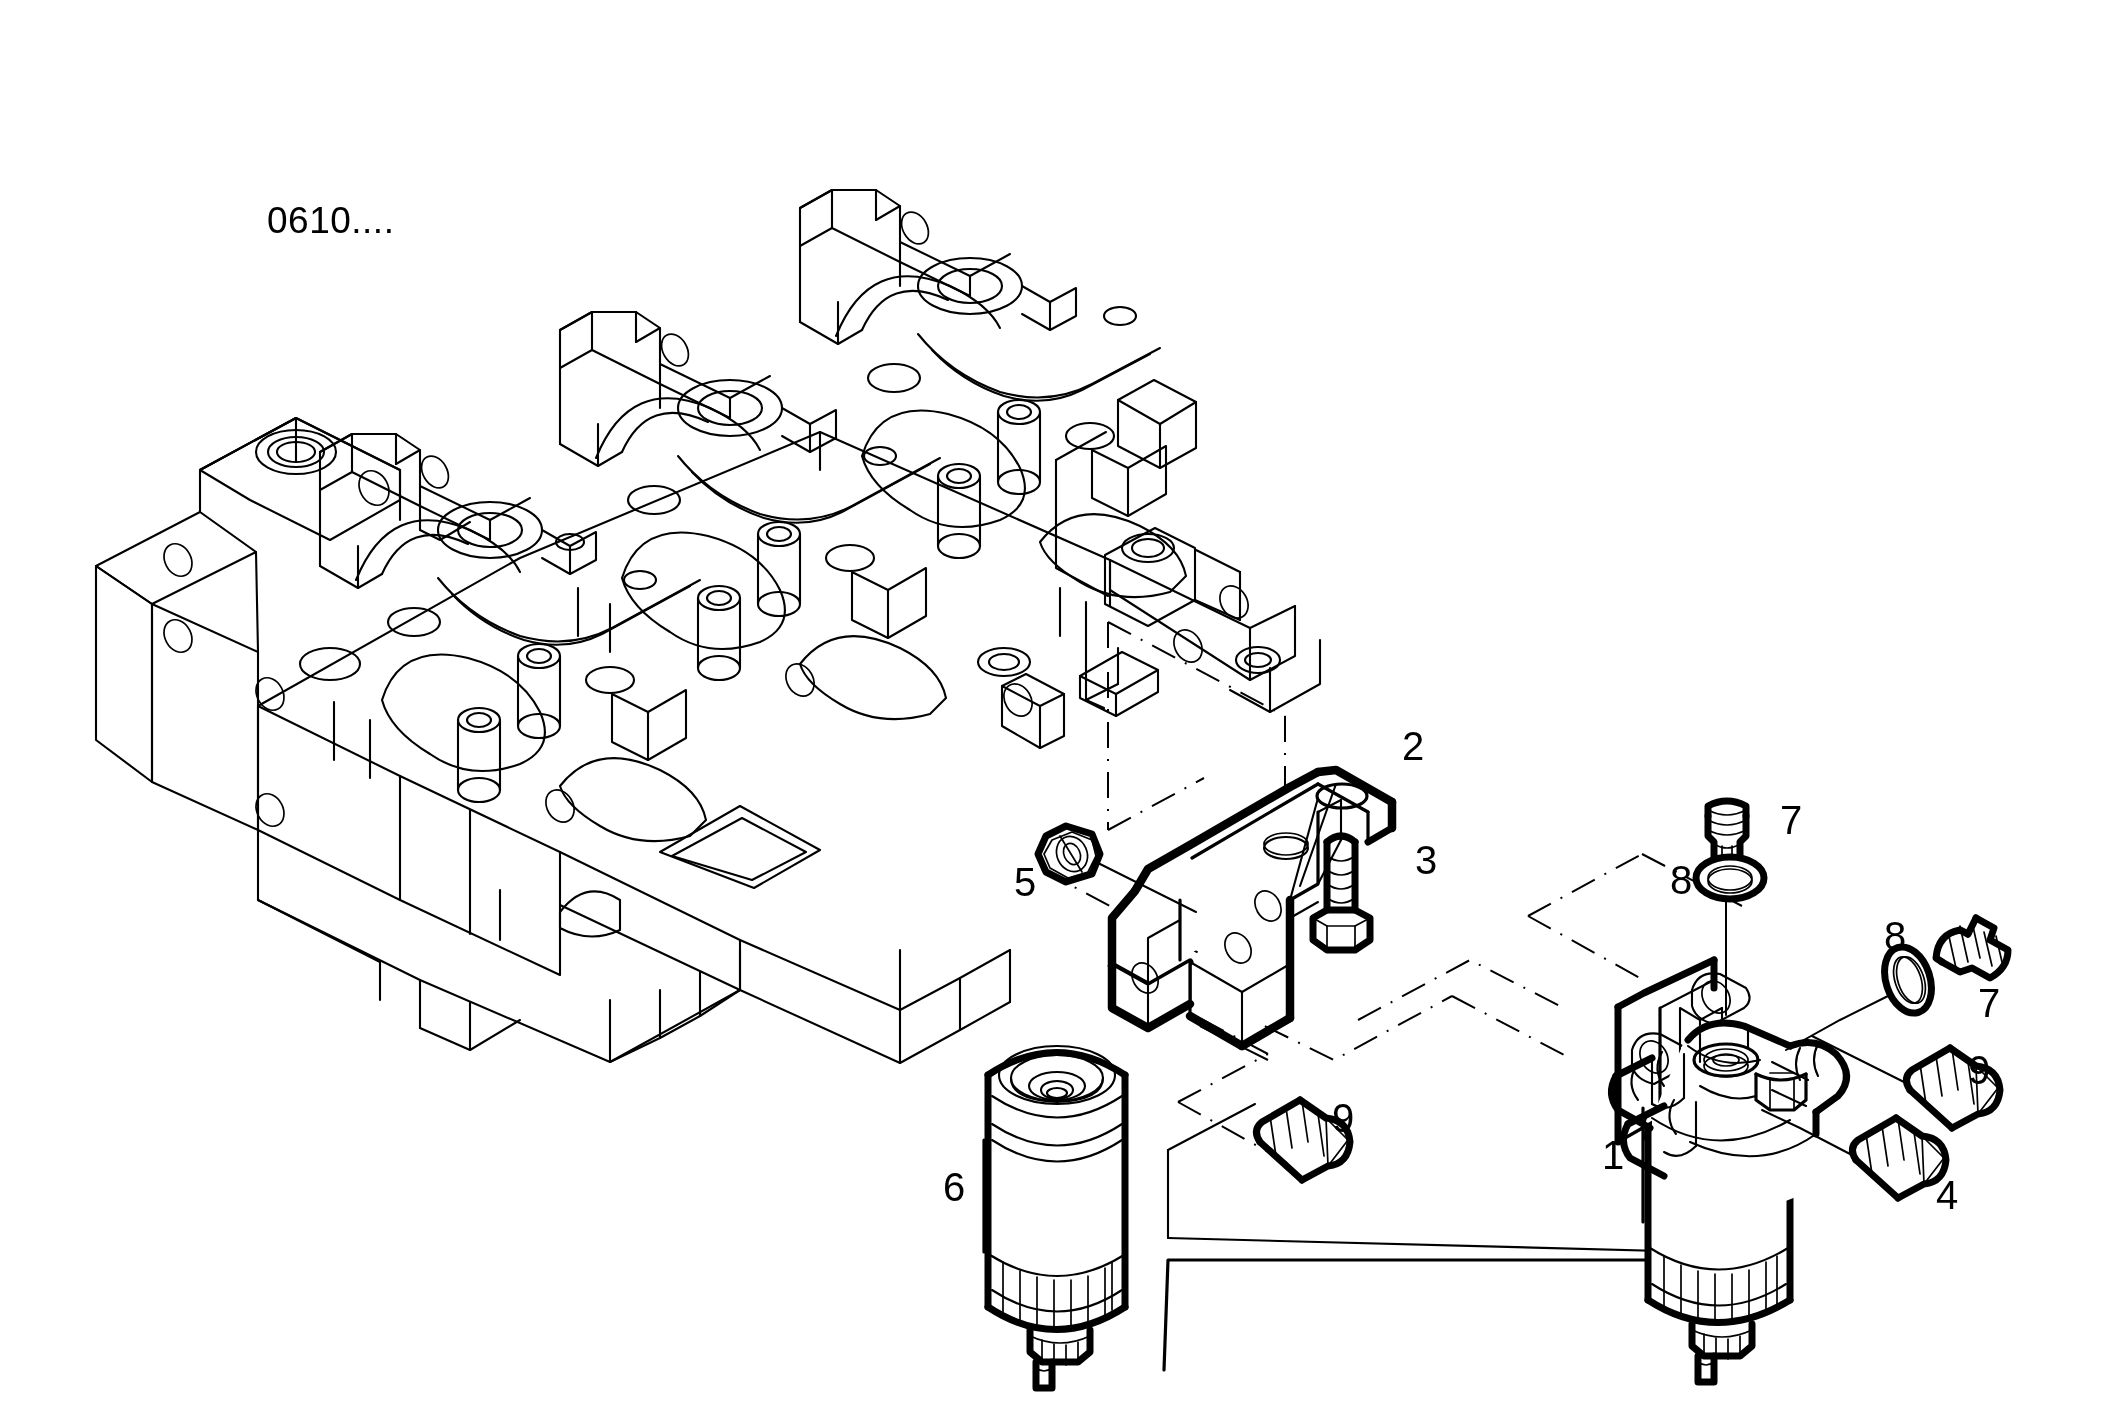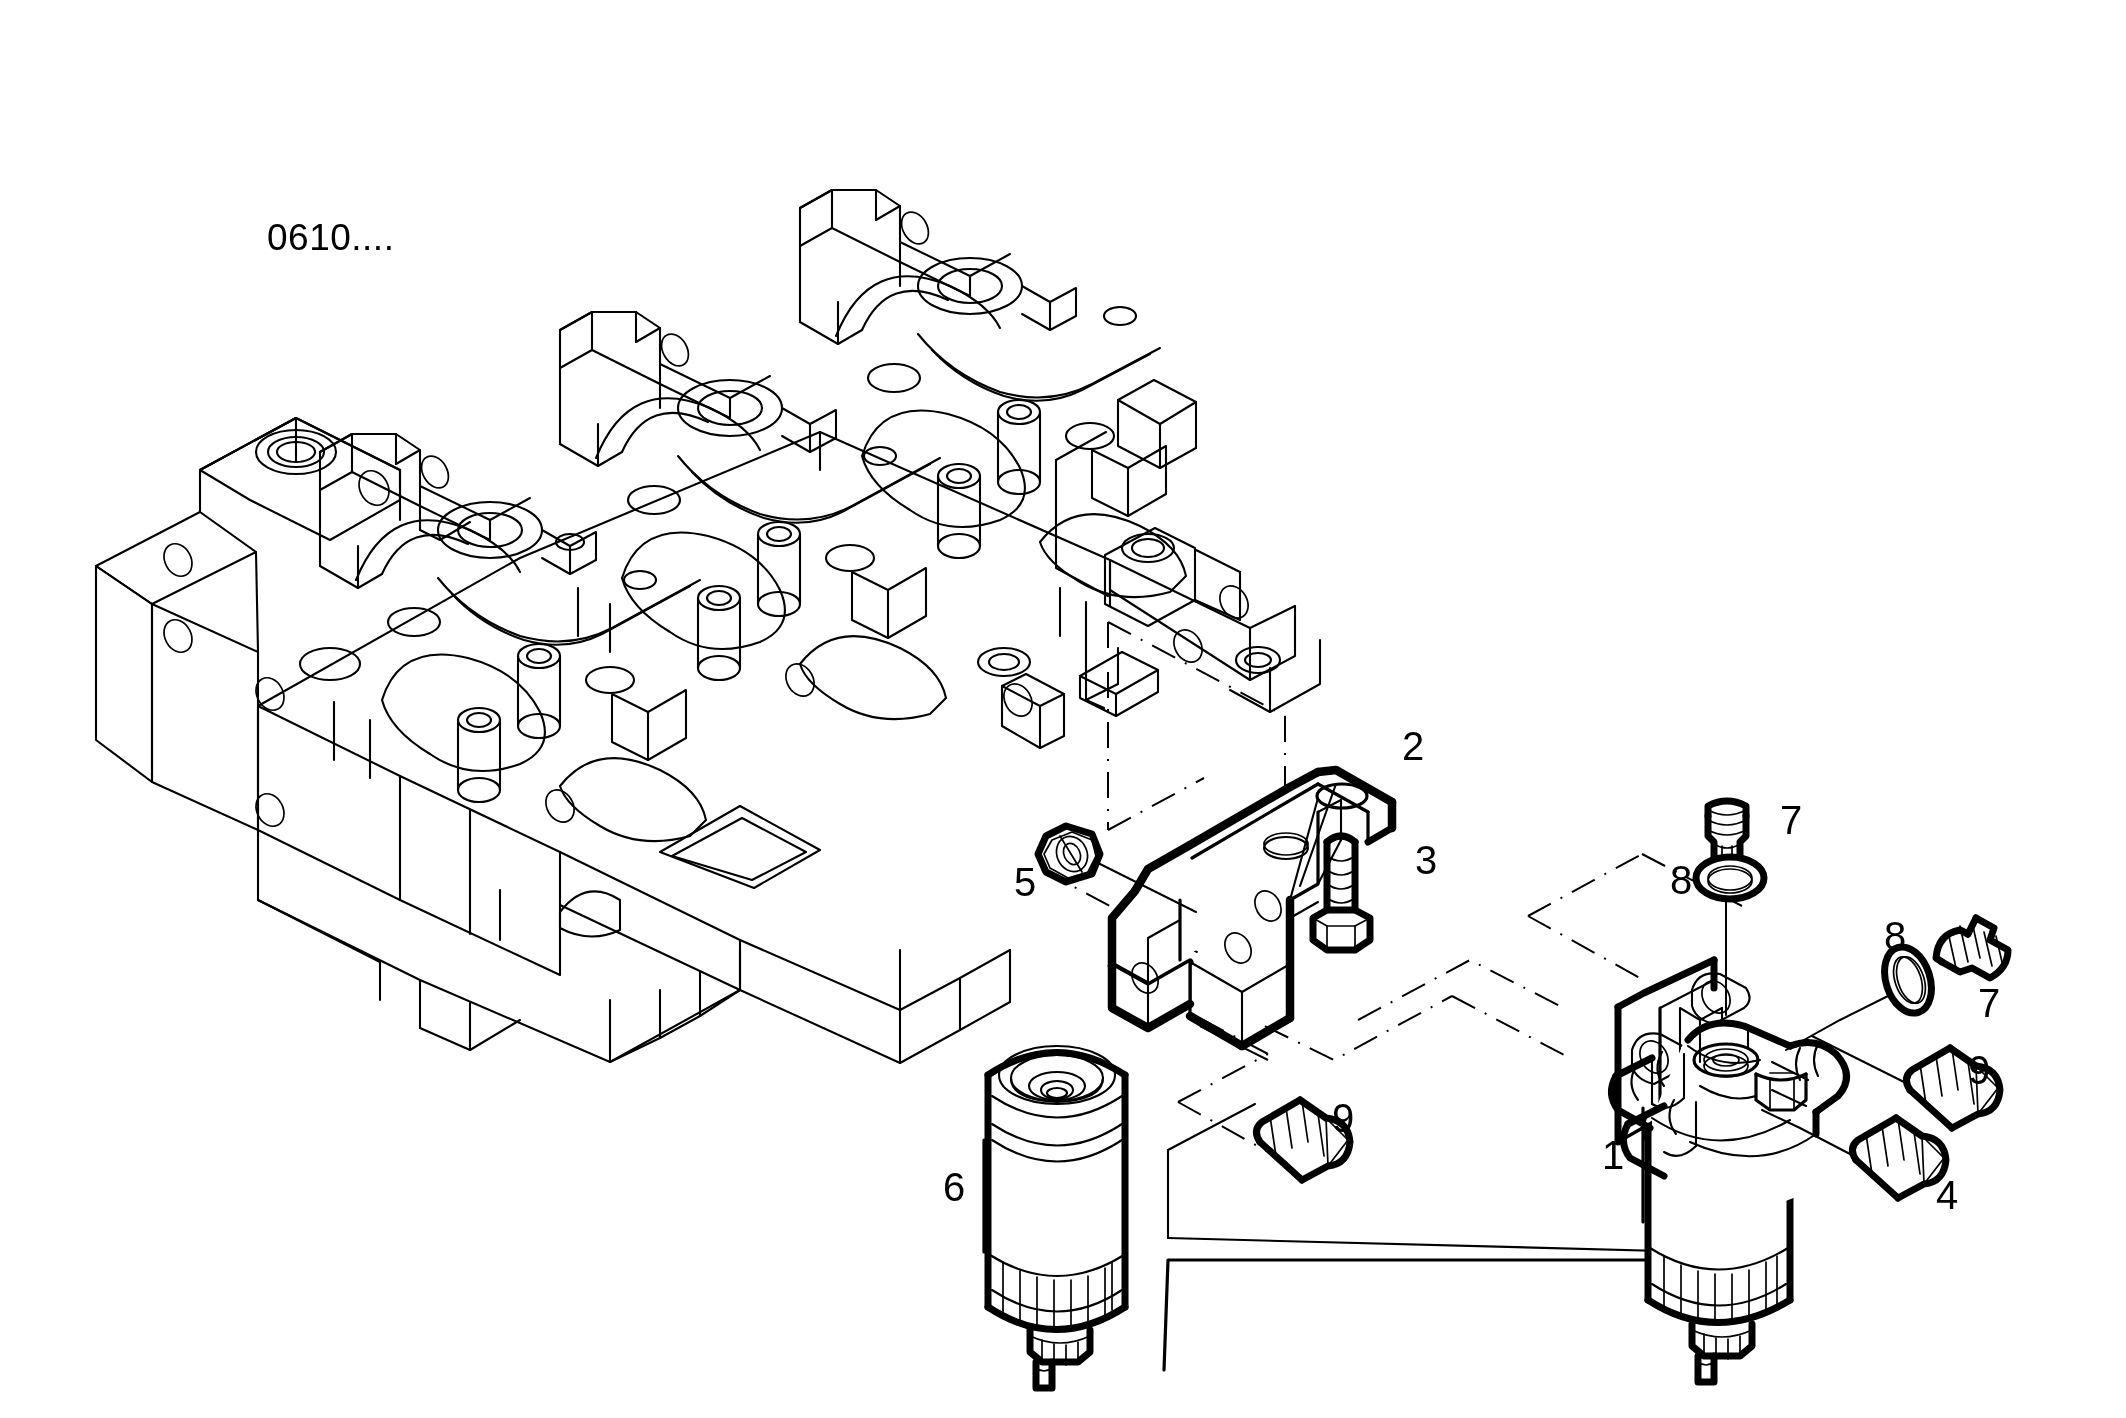--- a/index.html
+++ b/index.html
@@ -624,21 +624,21 @@
 
       <path class="lead" d="M 1850,1154 L 1800,1128 L 1762,1110"></path>
 
       <path class="med" d="M 1643,1108 L 1643,1222"></path>
 
       <path class="med" d="M 984,1140 L 984,1252"></path>
     </g>
 
   </svg>
 
-  <span class="group-label" style="left:267px; top:219px;">0610....</span>
+  <span class="group-label" style="left:267px; top:202px;">0610....</span>
 
   <span class="callout" style="left:1602px; top:1135px;">1</span>
   <span class="callout" style="left:1402px; top:726px;">2</span>
   <span class="callout" style="left:1415px; top:840px;">3</span>
   <span class="callout" style="left:1936px; top:1175px;">4</span>
   <span class="callout" style="left:1014px; top:862px;">5</span>
   <span class="callout" style="left:943px; top:1167px;">6</span>
   <span class="callout" style="left:1780px; top:800px;">7</span>
   <span class="callout" style="left:1670px; top:860px;">8</span>
   <span class="callout" style="left:1884px; top:916px;">8</span>

